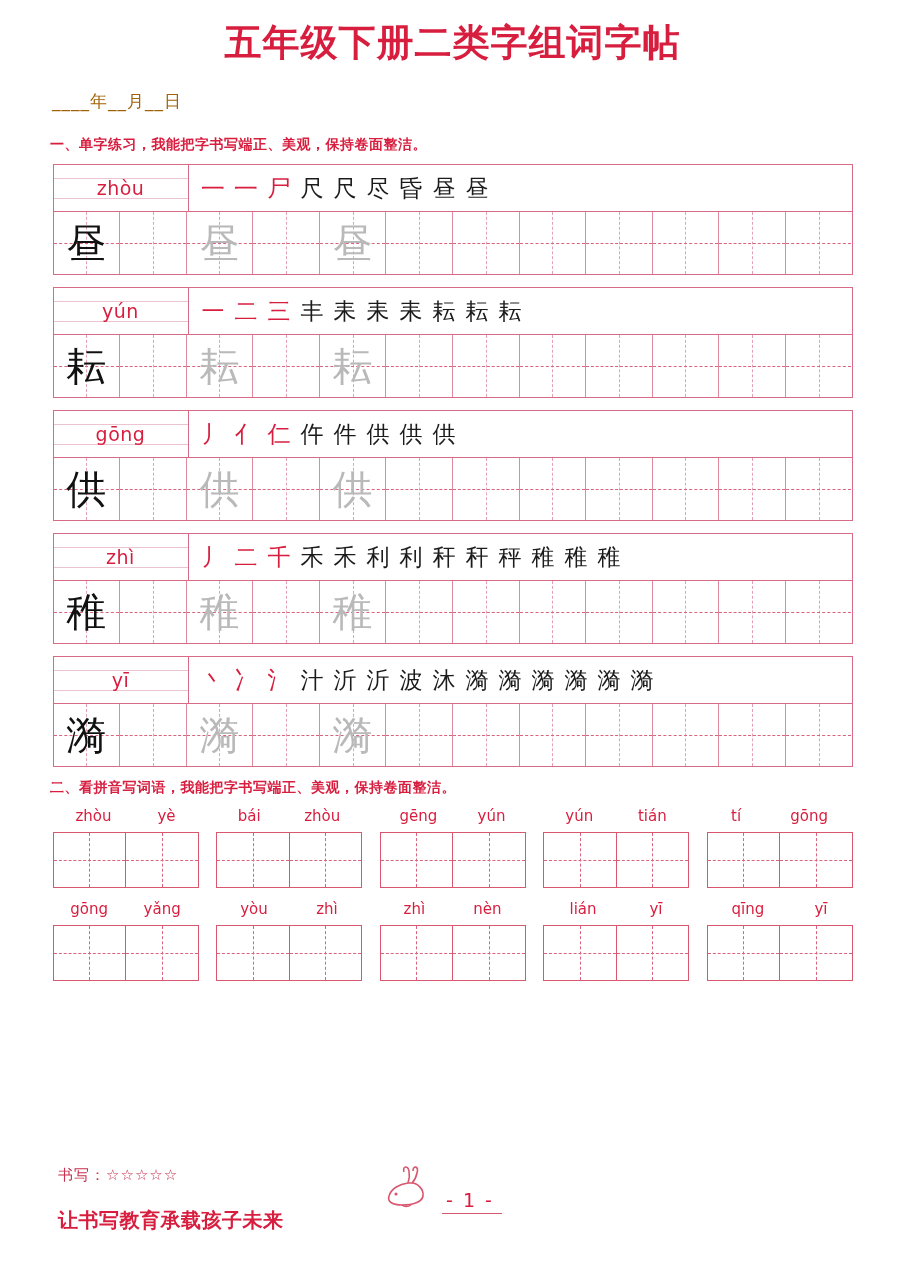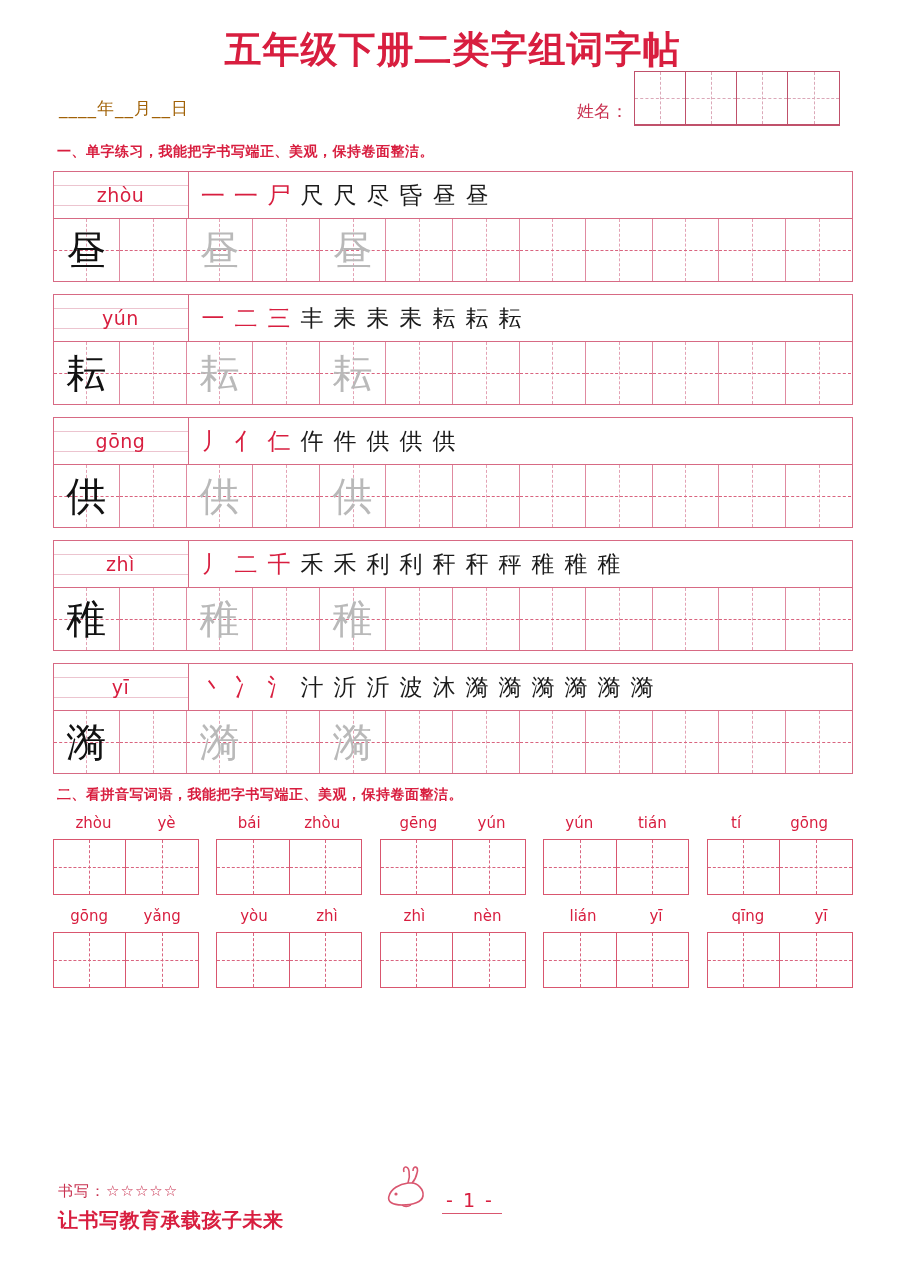--- a/index.html
+++ b/index.html
@@ -6,21 +6,21 @@
 
   body {
     width: 905px;
     height: 1280px;
     background: #ffffff;
     font-family: "Liberation Sans", sans-serif;
     position: relative;
     overflow: hidden;
   }
 
-  .page { position: relative; width: 905px; height: 1280px; padding: 7px; }
+  .page { position: relative; width: 905px; height: 1280px; padding: 0; }
 
   
   .title {
     text-align: center;
     color: #d81e3f;
     font-family: "DejaVu Sans", sans-serif;
     font-size: 37px;
     font-weight: bold;
     letter-spacing: 1px;
     padding-top: 18px;
@@ -187,21 +187,21 @@
     border-top: 1.2px dashed #d9647f;
   }
 
   
   .footer { position: absolute; left: 0; right: 0; bottom: 18px; height: 110px; }
   .f-left { position: absolute; left: 58px; bottom: 28px; }
   .f-rating {
     color: #c8304f;
     font-family: "DejaVu Sans", sans-serif;
     font-size: 15px;
-    margin-bottom: 6px;
+    margin-bottom: 22px;
     letter-spacing: 1px;
   }
   .f-slogan {
     color: #d81e3f;
     font-family: Liberation Serif, serif;
     font-size: 20px;
     font-weight: bold;
     letter-spacing: 0.5px;
   }
   .f-center {
@@ -227,29 +227,20 @@
 </style>
 </head>
 <body>
 
 <div class="page">
 
   <div class="title">五年级下册二类字组词字帖</div>
 
   <div class="header-row">
     <div class="date-line">____年__月__日</div>
-    <div class="name-wrap">
-      <div class="name-label">姓名：</div>
-      <div class="name-grid" id="name-grid">
-          <div class="name-cell"></div>
-          <div class="name-cell"></div>
-          <div class="name-cell"></div>
-          <div class="name-cell"></div>
-        </div>
-    </div>
   </div>
 
   <div class="section-heading">一、单字练习，我能把字书写端正、美观，保持卷面整洁。</div>
 
   <div id="char-blocks">
       <div class="char-block">
         <div class="cb-top">
           <div class="cb-pinyin">
             <div class="fourline-a"></div>
             <div class="fourline-b"></div>

